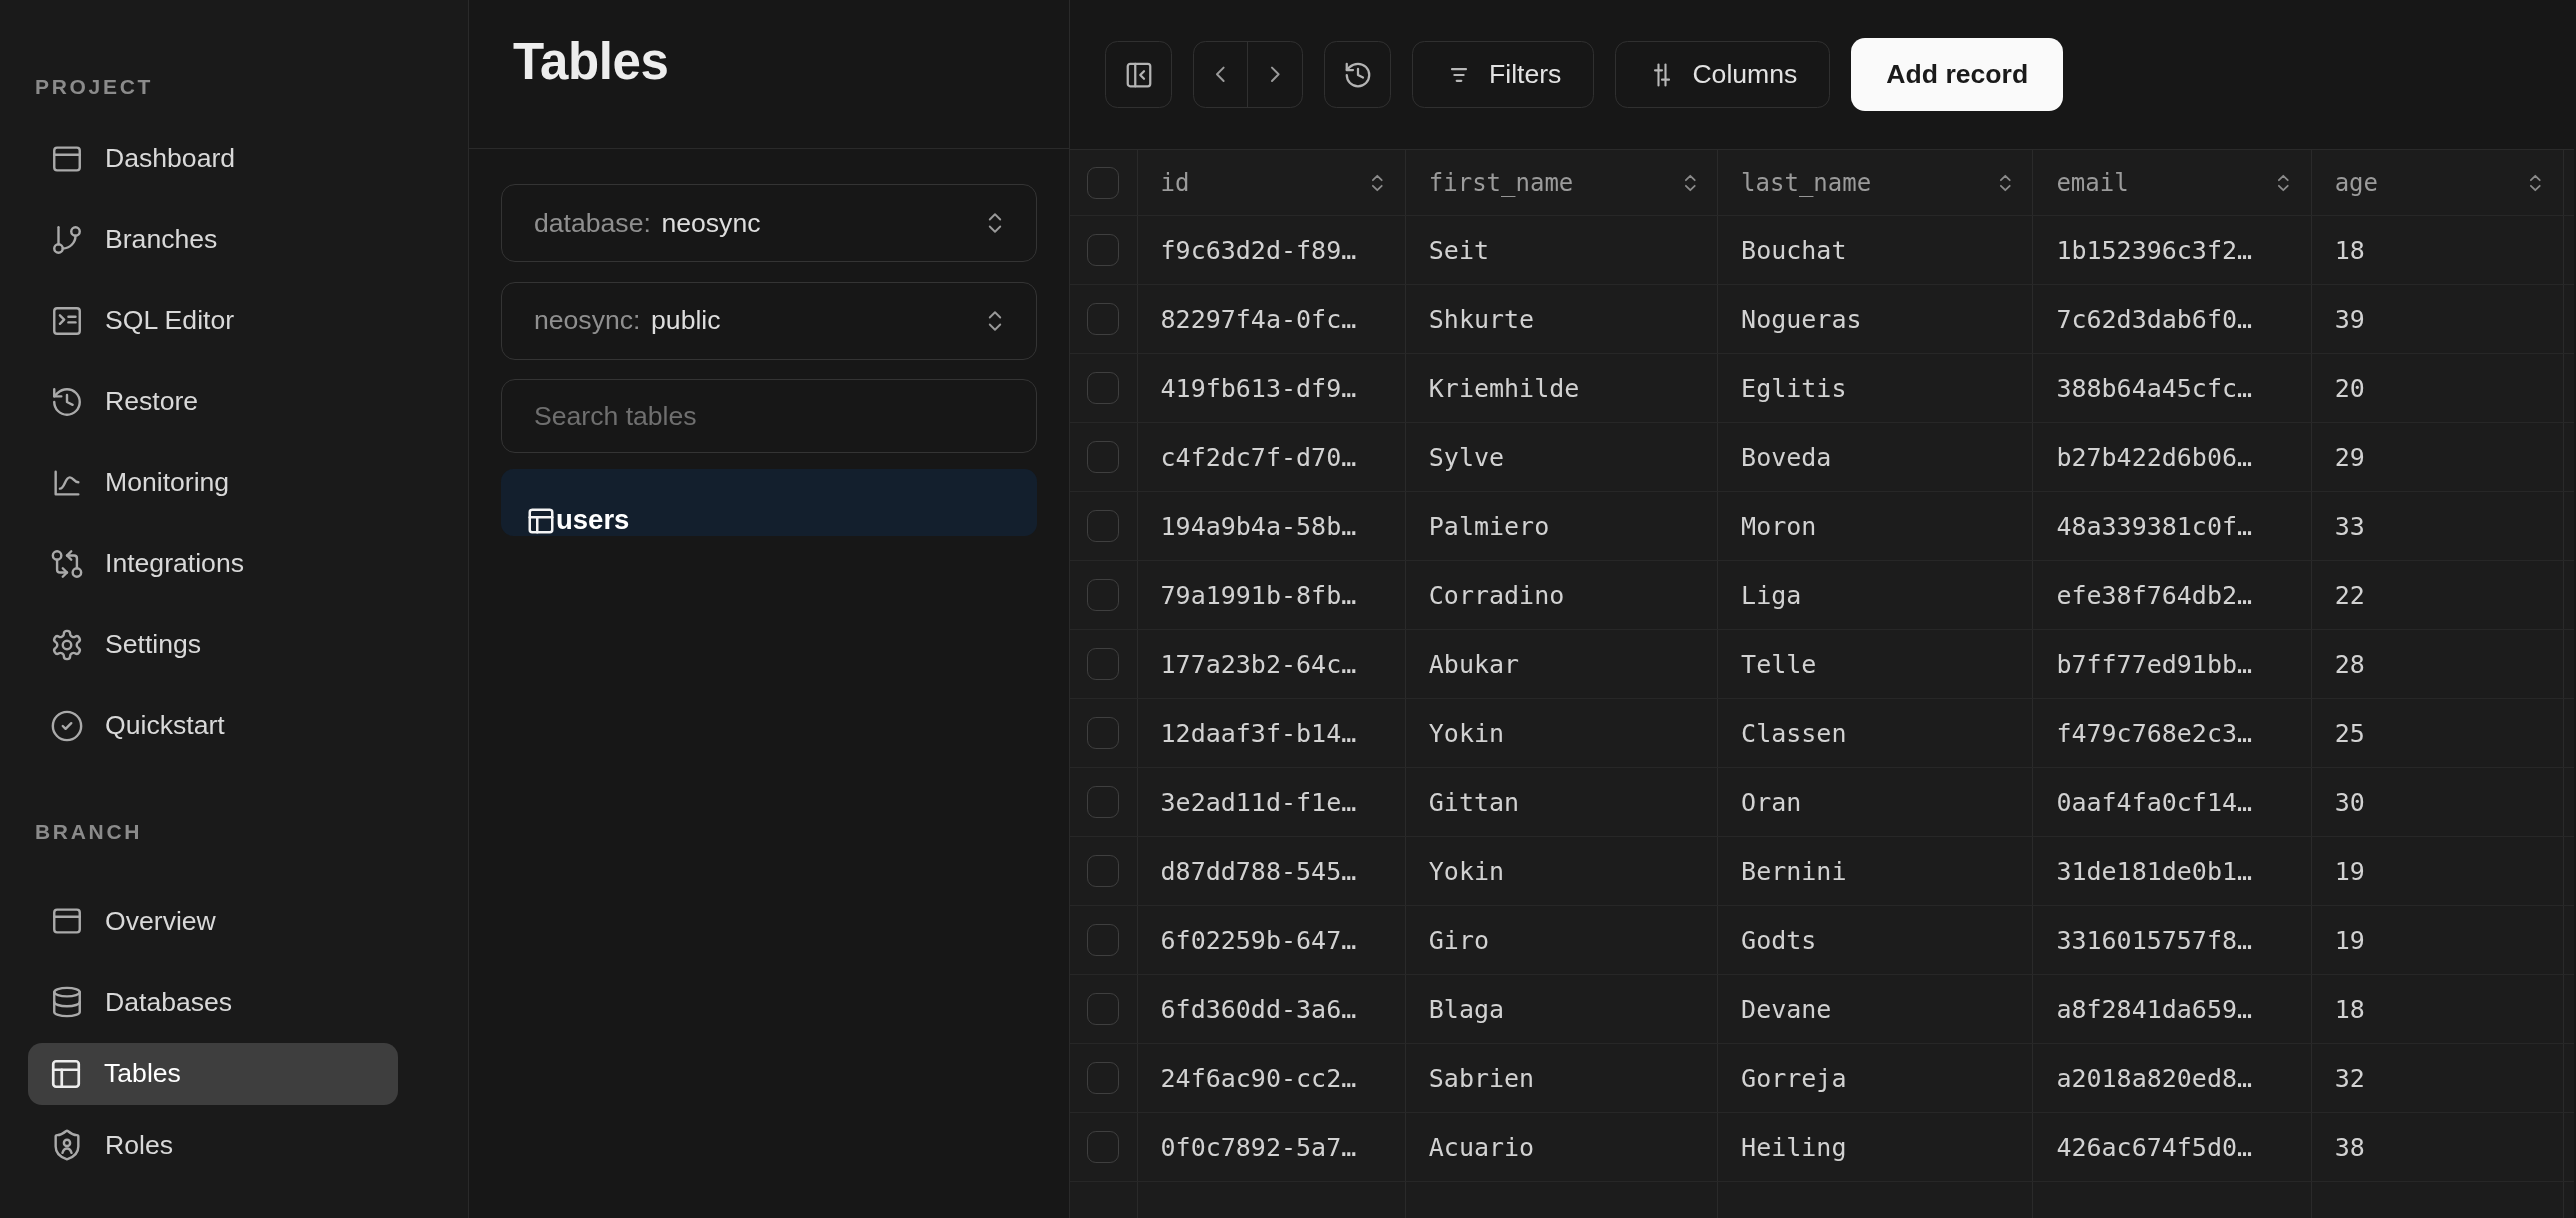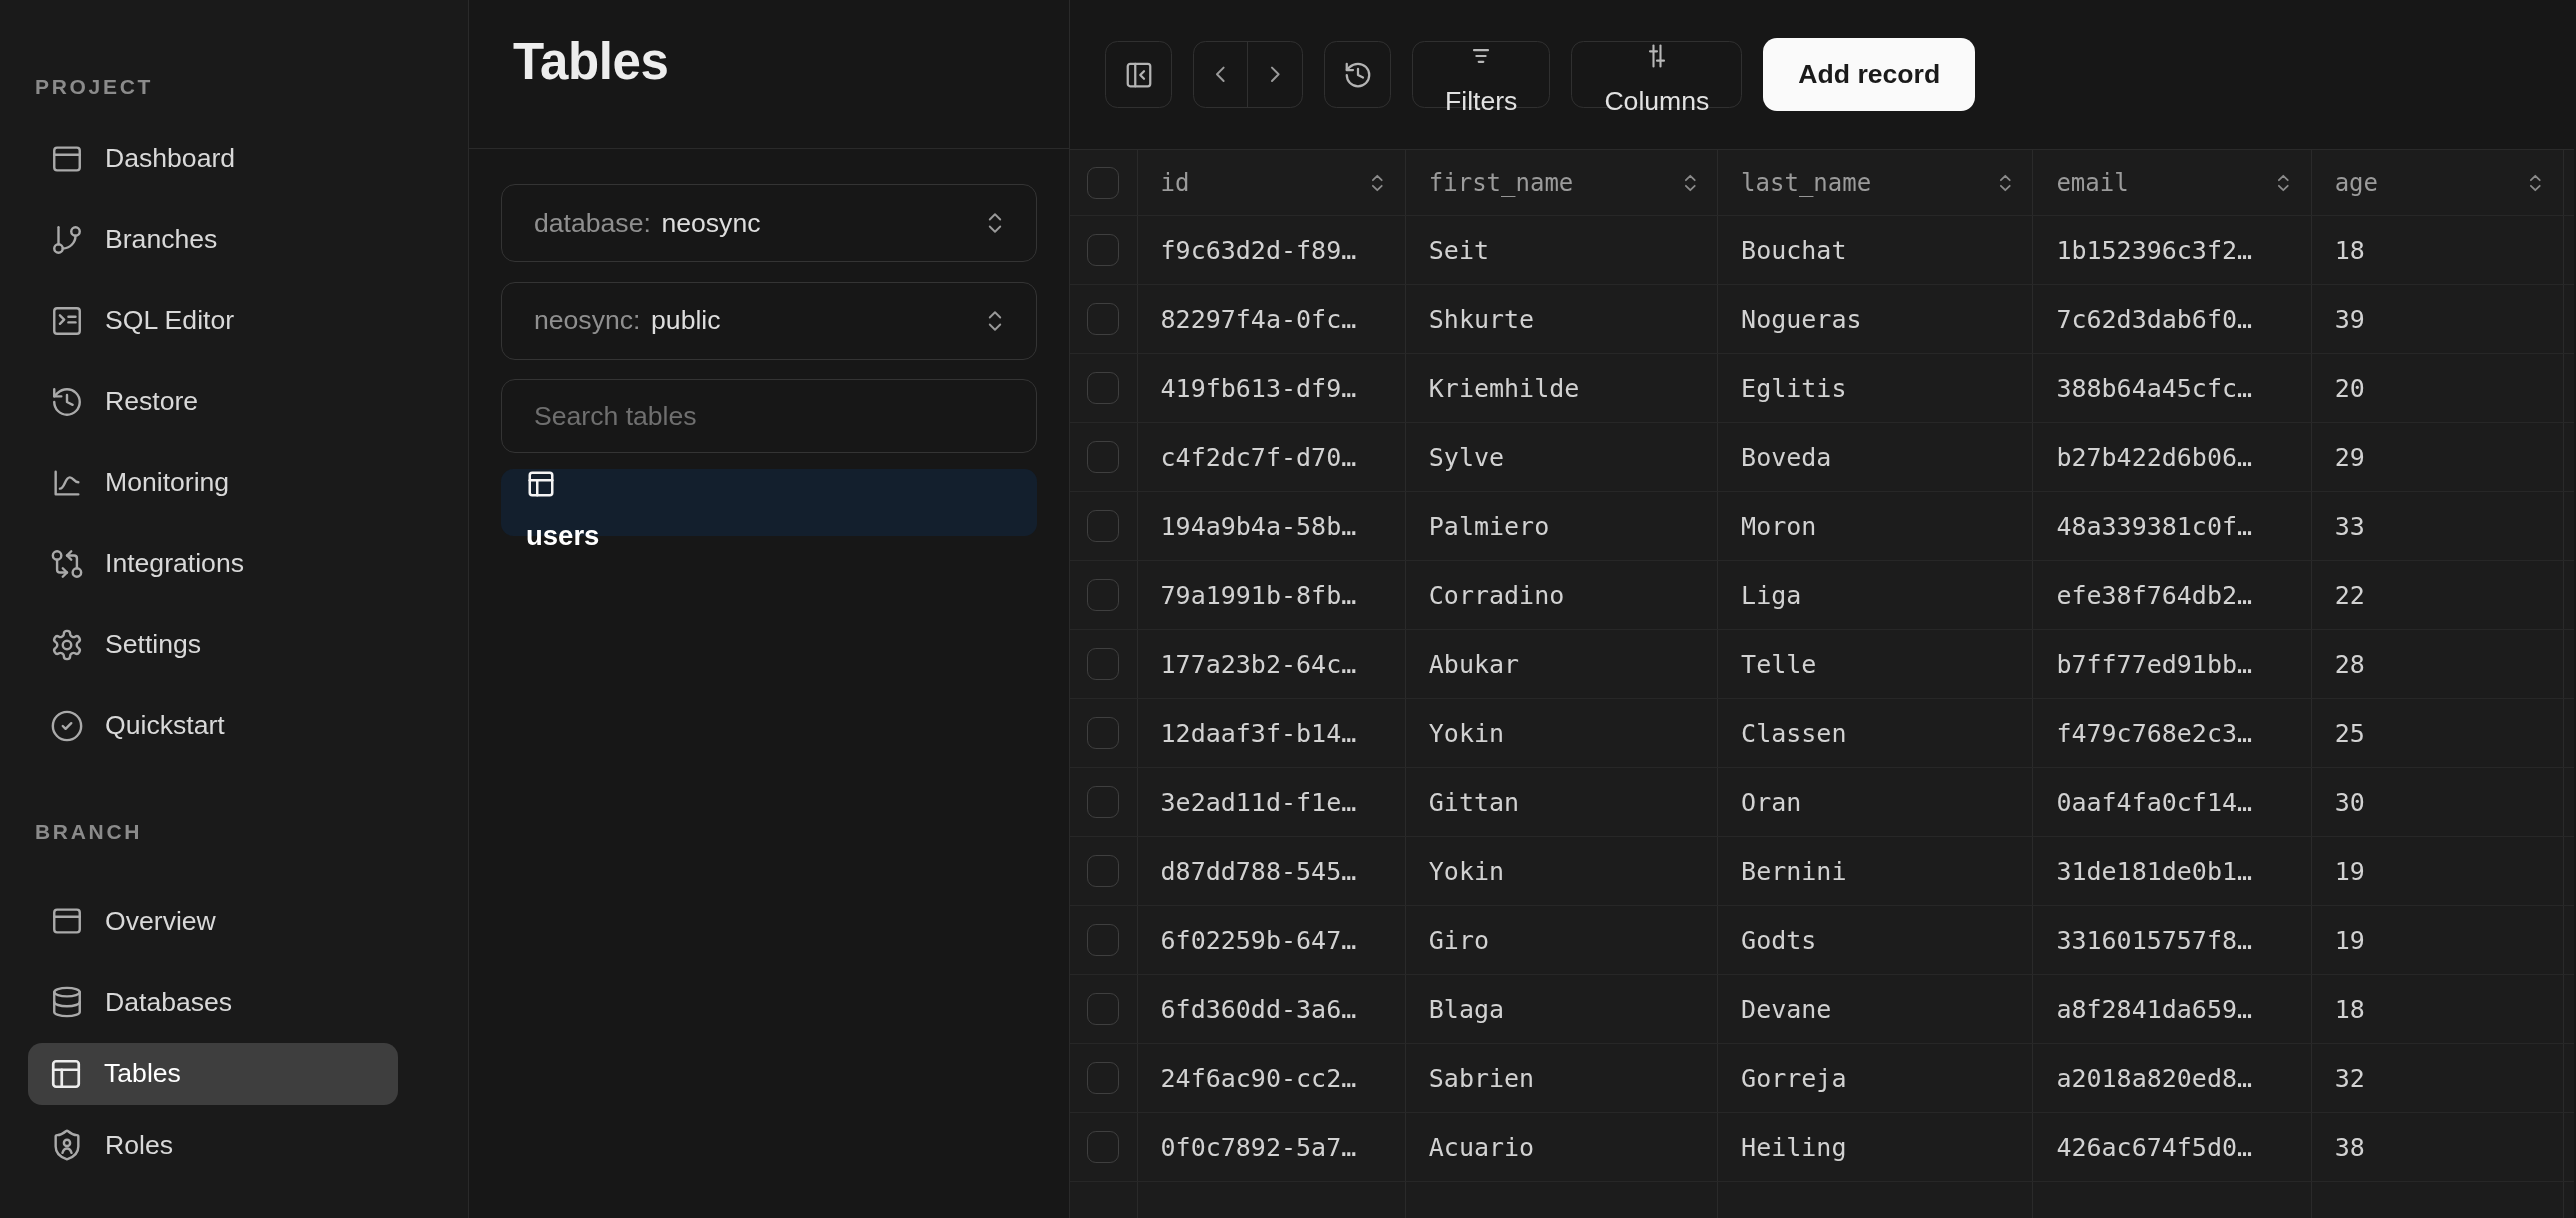--- a/index.html
+++ b/index.html
@@ -62,22 +62,22 @@
     display:flex; align-items:center; padding:0 32px; margin-bottom:16px;
     background:#171717;
   }
   .searchbox input {
     background:transparent; border:none; outline:none; width:100%;
     color:#dedede; font-size:26.6px; font-family:"Liberation Sans", sans-serif;
   }
   .searchbox input::placeholder { color:#6f6f6f; }
   .table-item {
     height:67px; border-radius:12.4px; background:#131f2d;
-    display:flex; align-items:flex-start; gap:21px; padding:0 25px;
-    color:#f4f4f4; cursor:pointer;flex-direction:column;
+    display:flex; align-items:flex-end; padding:0 25px;
+    color:#f4f4f4; cursor:pointer;
   }
   .table-item .tname { font-size:27.5px; font-weight:600; color:#ffffff; }
 
   
   .pane { flex:1 1 auto; height:100%; background:#171717; display:flex; flex-direction:column; overflow:hidden; }
   .toolbar {
     height:149px; flex:0 0 149px; display:flex; align-items:center;
     gap:21px; padding-left:35px;
   }
   .icon-btn {
@@ -90,21 +90,21 @@
     display:flex; overflow:hidden;
   }
   .btn-group .half {
     width:54px; height:100%; display:flex; align-items:center; justify-content:center;
     color:#9a9a9a; cursor:pointer; background:transparent; border:none;
   }
   .btn-group .half:first-child { border-right:1.8px solid #303030; }
   .text-btn {
     height:67px; border:1.8px solid #303030; border-radius:12.4px;
     background:transparent; display:flex; align-items:center; gap:16px;
-    padding:0 32px; cursor:pointer;flex-direction:column;
+    padding:0 32px; cursor:pointer;
   }
   .text-btn .t { color:#e2e2e2; font-size:26.6px; }
   .text-btn .i { color:#b8b8b8; }
   .primary-btn {
     height:73px; border:none; border-radius:14px; background:#fafafa;
     color:#1a1a1a; font-size:26.6px; font-weight:600; padding:0 35px;
     display:flex; align-items:center; cursor:pointer;
     font-family:"Liberation Sans", sans-serif;
   }
 

